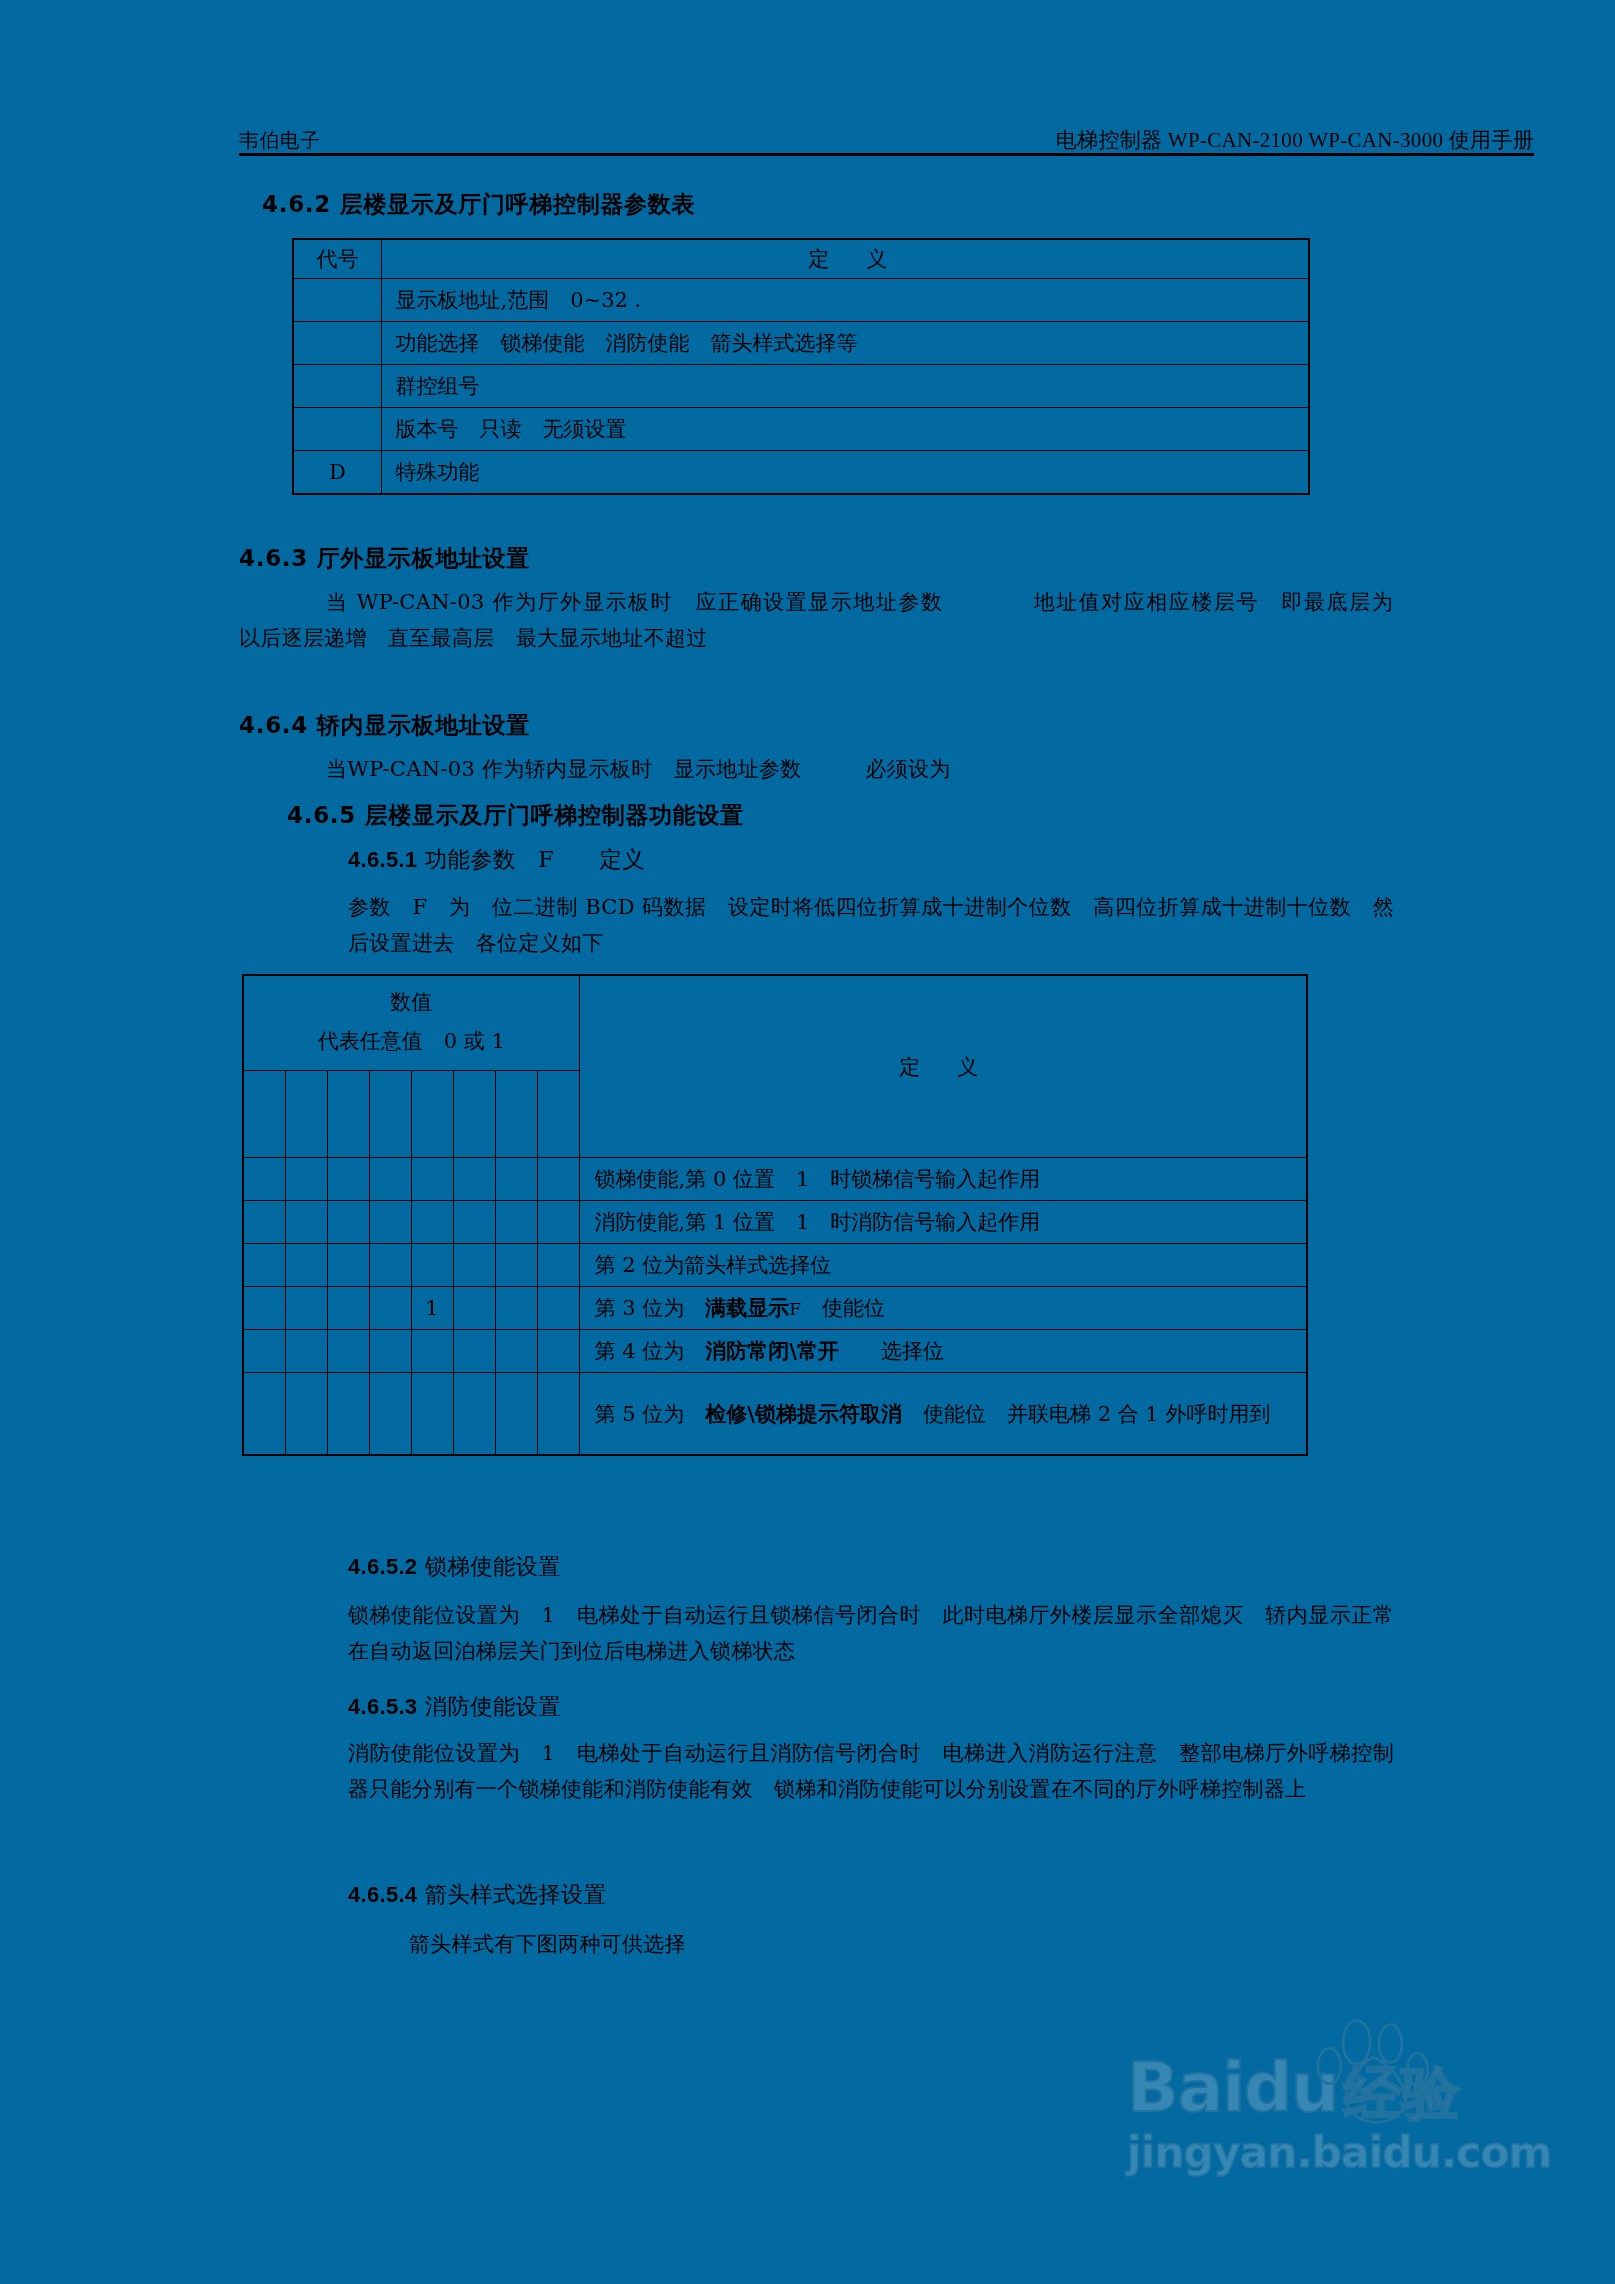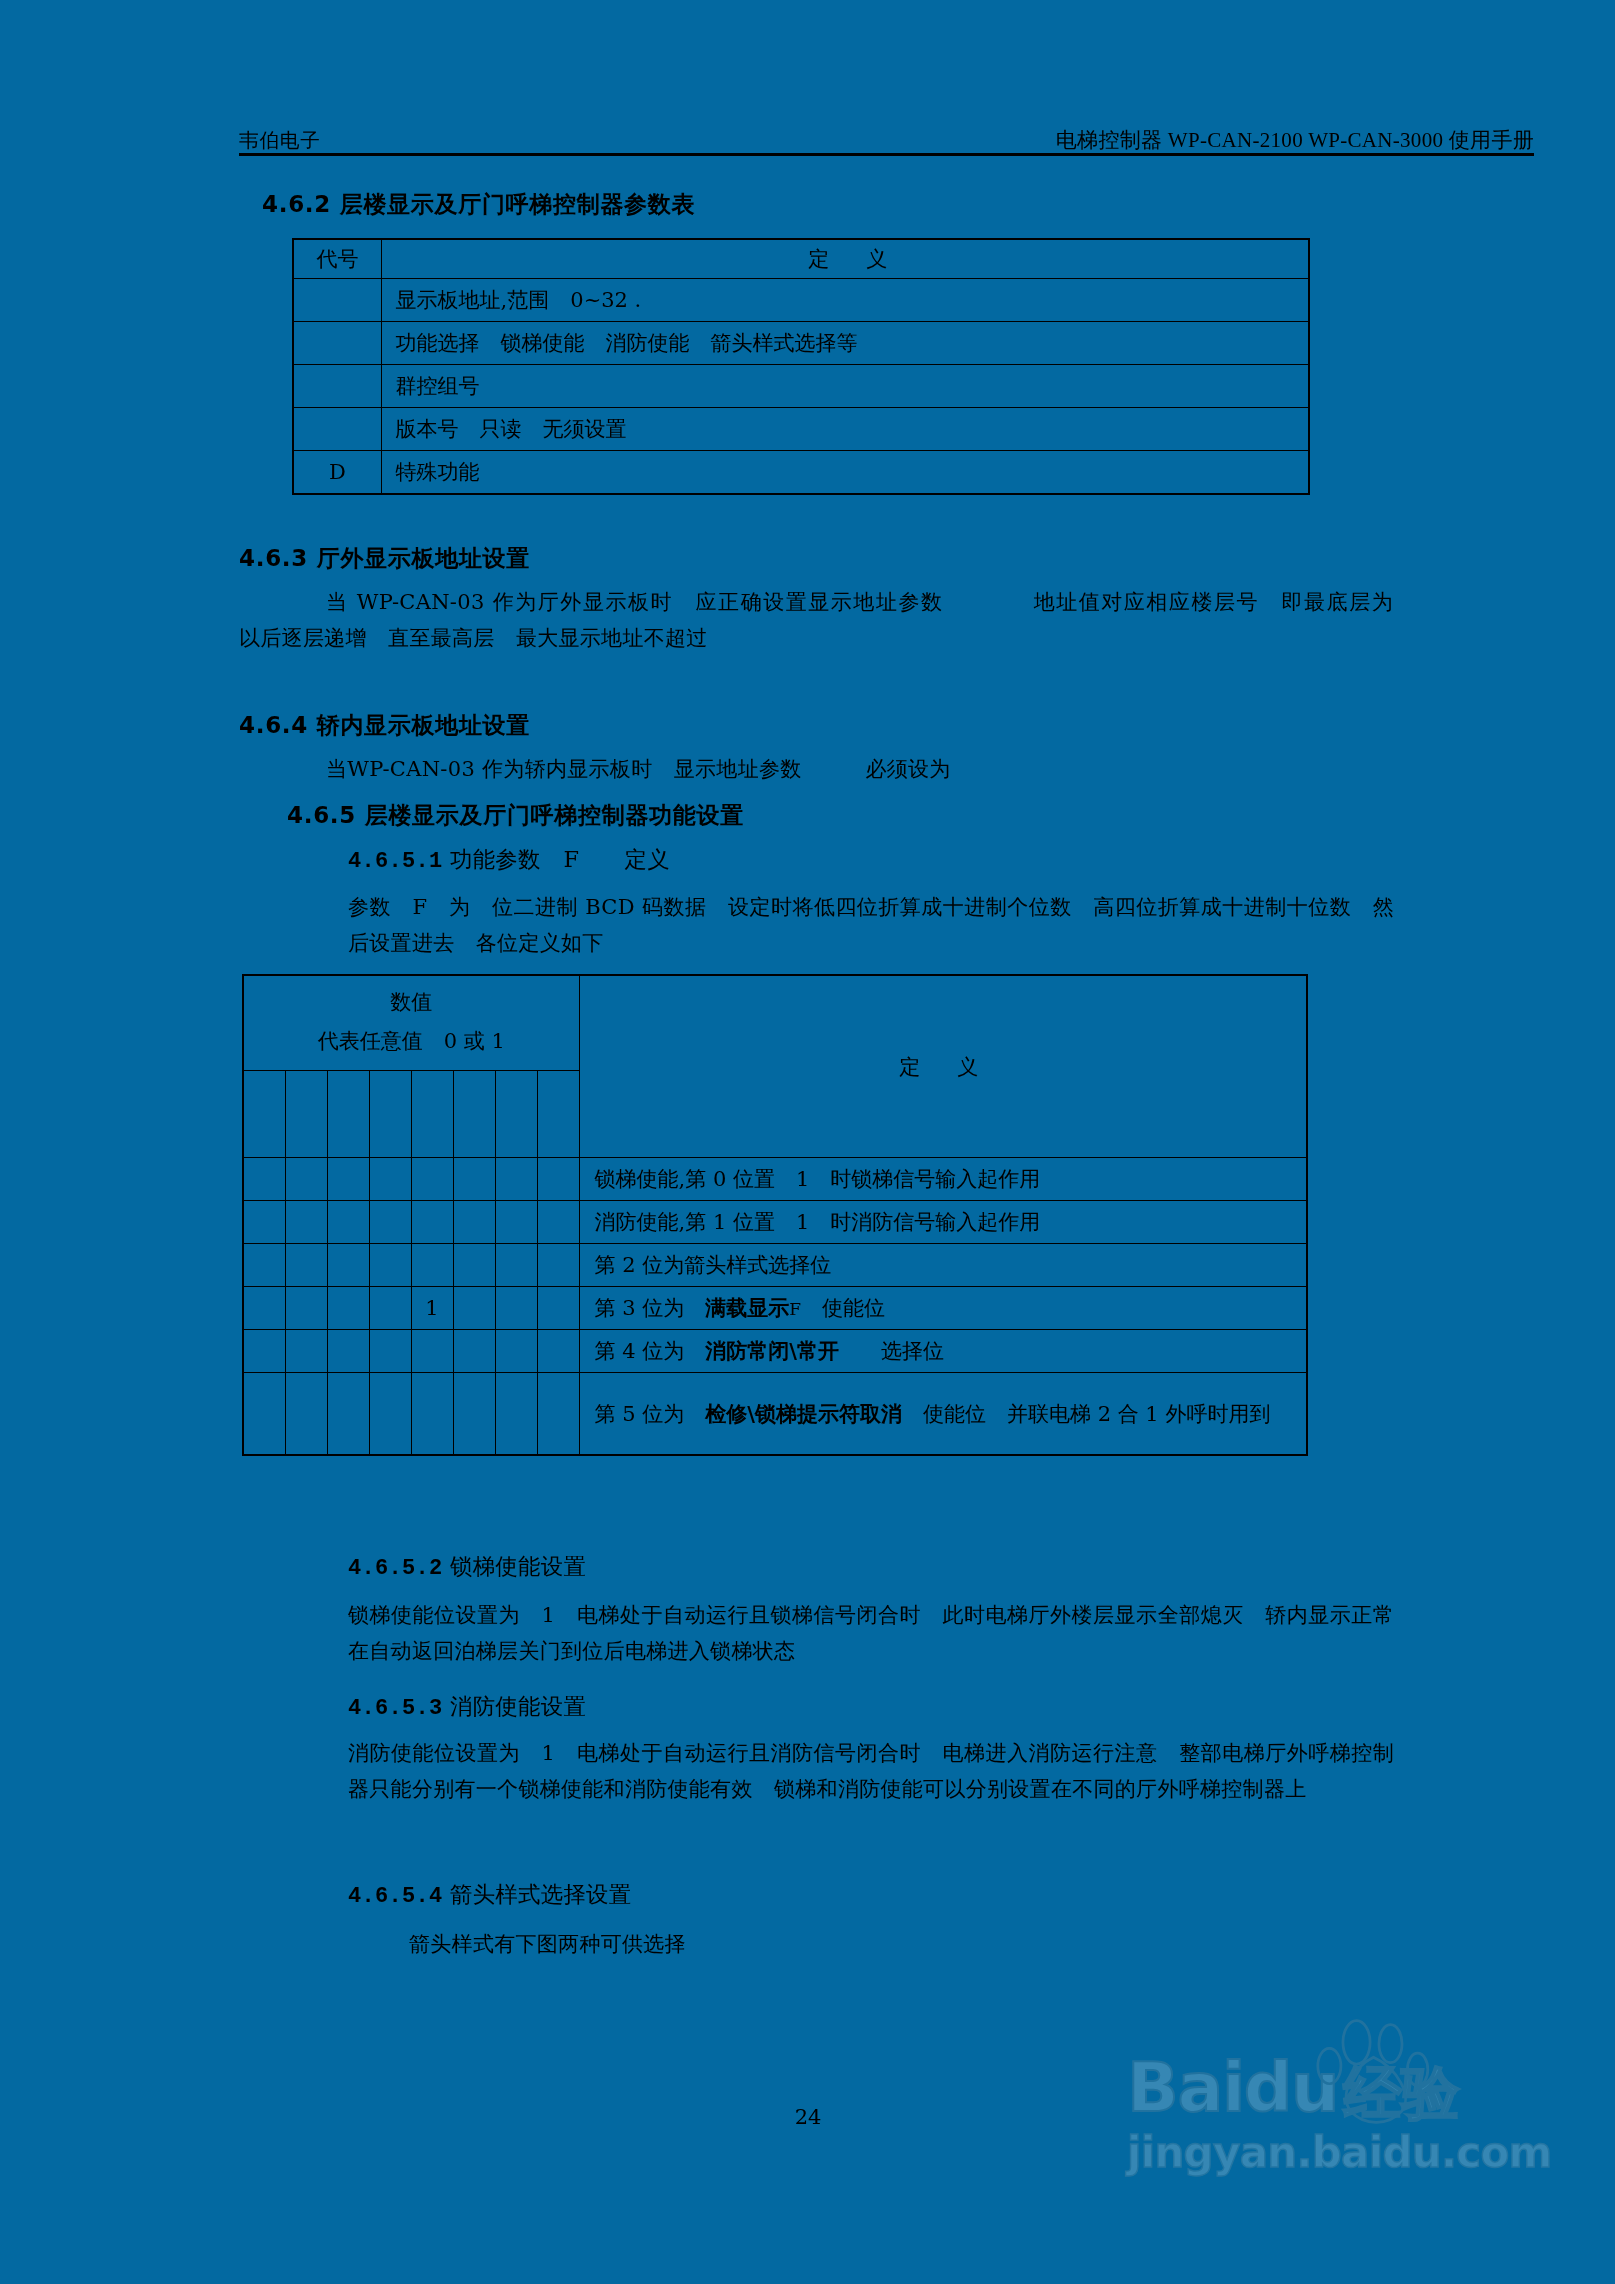--- a/index.html
+++ b/index.html
@@ -62,21 +62,21 @@
     white-space: nowrap;
   }
   .h4 {
     position: absolute;
     font-family: "DejaVu Serif", "Liberation Serif", serif;
     font-size: 22.4px;
     letter-spacing: 0.3px;
     white-space: nowrap;
   }
   .h4 .num {
-    font-family: Liberation Mono, monospace;
+    font-family: Liberation Sans, sans-serif;
     font-weight: bold;
     font-size: 22px;
   }
   .para {
     position: absolute;
     font-family: "DejaVu Serif", "Liberation Serif", serif;
     font-size: 21px;
     line-height: 36px;
     letter-spacing: 0.3px;
     text-align: justify;
@@ -380,16 +380,15 @@
           <ellipse cx="120" cy="42" rx="17" ry="28"></ellipse>
           <ellipse cx="30" cy="75" rx="17" ry="26"></ellipse>
           <ellipse cx="160" cy="80" rx="15" ry="24"></ellipse>
           <path d="M95 62 C 62 78, 44 120, 62 142 C 82 164, 118 162, 136 142 C 154 120, 130 78, 95 62 Z"></path>
         </g>
       </svg>
     </div>
     <div class="wm-url">jingyan.baidu.com</div>
   </div>
 
-  <div class="page-number">24</div>
 
 </div>
 
 
 </body></html>

